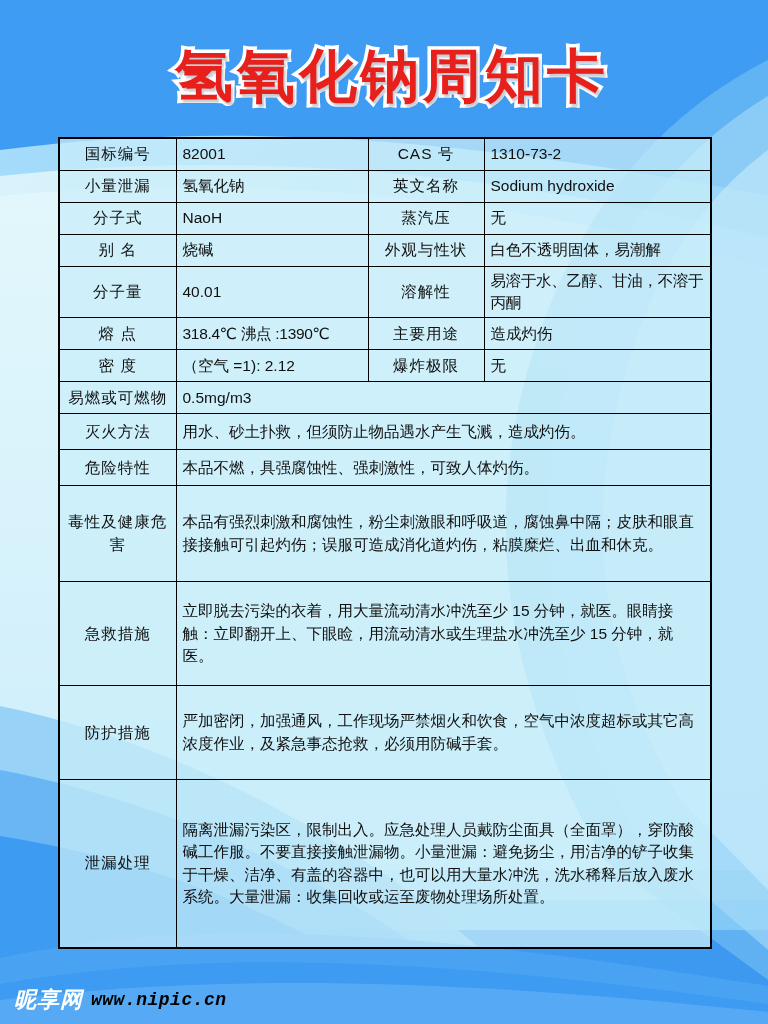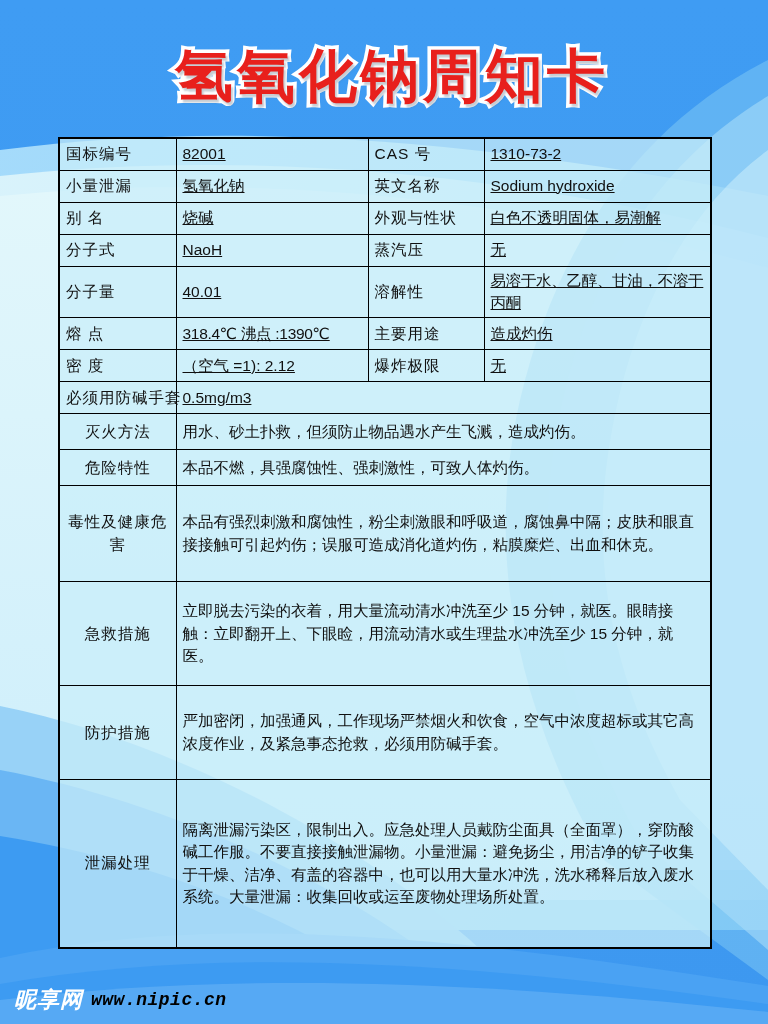--- a/index.html
+++ b/index.html
@@ -67,27 +67,27 @@
   }
   table.card td {
     border: 1.5px solid #000;
     font-size: 15.5px;
     color: #101010;
     padding: 3px 6px;
     line-height: 1.45;
     background: rgba(186,230,248,0.42);
   }
   td.lbl {
+    text-align: center;
     font-weight: normal;
     letter-spacing: 1px;
     white-space: nowrap;
   }
   td.val {
     text-align: left;
-    text-decoration: underline;
   }
   td.small {
     font-size: 12.2px;
     letter-spacing: -0.3px;
   }
   td.block-lbl {
     text-align: center;
     vertical-align: middle;
     letter-spacing: 1px;
   }
@@ -212,34 +212,34 @@
         </tr>
 
         <tr class="r-h">
           <td class="lbl">小量泄漏</td>
           <td class="val">氢氧化钠</td>
           <td class="lbl">英文名称</td>
           <td class="val">Sodium hydroxide</td>
         </tr>
 
         <tr class="r-h">
+          <td class="lbl">分子式</td>
+          <td class="val">NaoH</td>
+          <td class="lbl">蒸汽压</td>
+          <td class="val">无</td>
+        </tr>
+
+        <tr class="r-h">
           <td class="lbl">别  名</td>
           <td class="val">烧碱</td>
           <td class="lbl">外观与性状</td>
           <td class="val">白色不透明固体，易潮解</td>
         </tr>
 
         <tr class="r-h">
-          <td class="lbl">分子式</td>
-          <td class="val">NaoH</td>
-          <td class="lbl">蒸汽压</td>
-          <td class="val">无</td>
-        </tr>
-
-        <tr class="r-h">
           <td class="lbl">分子量</td>
           <td class="val">40.01</td>
           <td class="lbl">溶解性</td>
           <td class="val small">易溶于水、乙醇、甘油，不溶于丙酮</td>
         </tr>
 
         <tr class="r-h">
           <td class="lbl">熔  点</td>
           <td class="val small">318.4℃  沸点 :1390℃</td>
           <td class="lbl">主要用途</td>
@@ -248,21 +248,21 @@
 
         <tr class="r-h">
           <td class="lbl">密  度</td>
           <td class="val">（空气 =1): 2.12</td>
           <td class="lbl">爆炸极限</td>
           <td class="val">无</td>
         </tr>
 
 
         <tr class="r-h">
-          <td class="lbl">必须用防碱手套</td>
+          <td class="lbl">易燃或可燃物</td>
           <td class="val" colspan="3">0.5mg/m3</td>
         </tr>
 
         <tr class="r-h2">
           <td class="block-lbl">灭火方法</td>
           <td class="block-val" colspan="3">用水、砂土扑救，但须防止物品遇水产生飞溅，造成灼伤。</td>
         </tr>
 
         <tr class="r-h2">
           <td class="block-lbl">危险特性</td>

